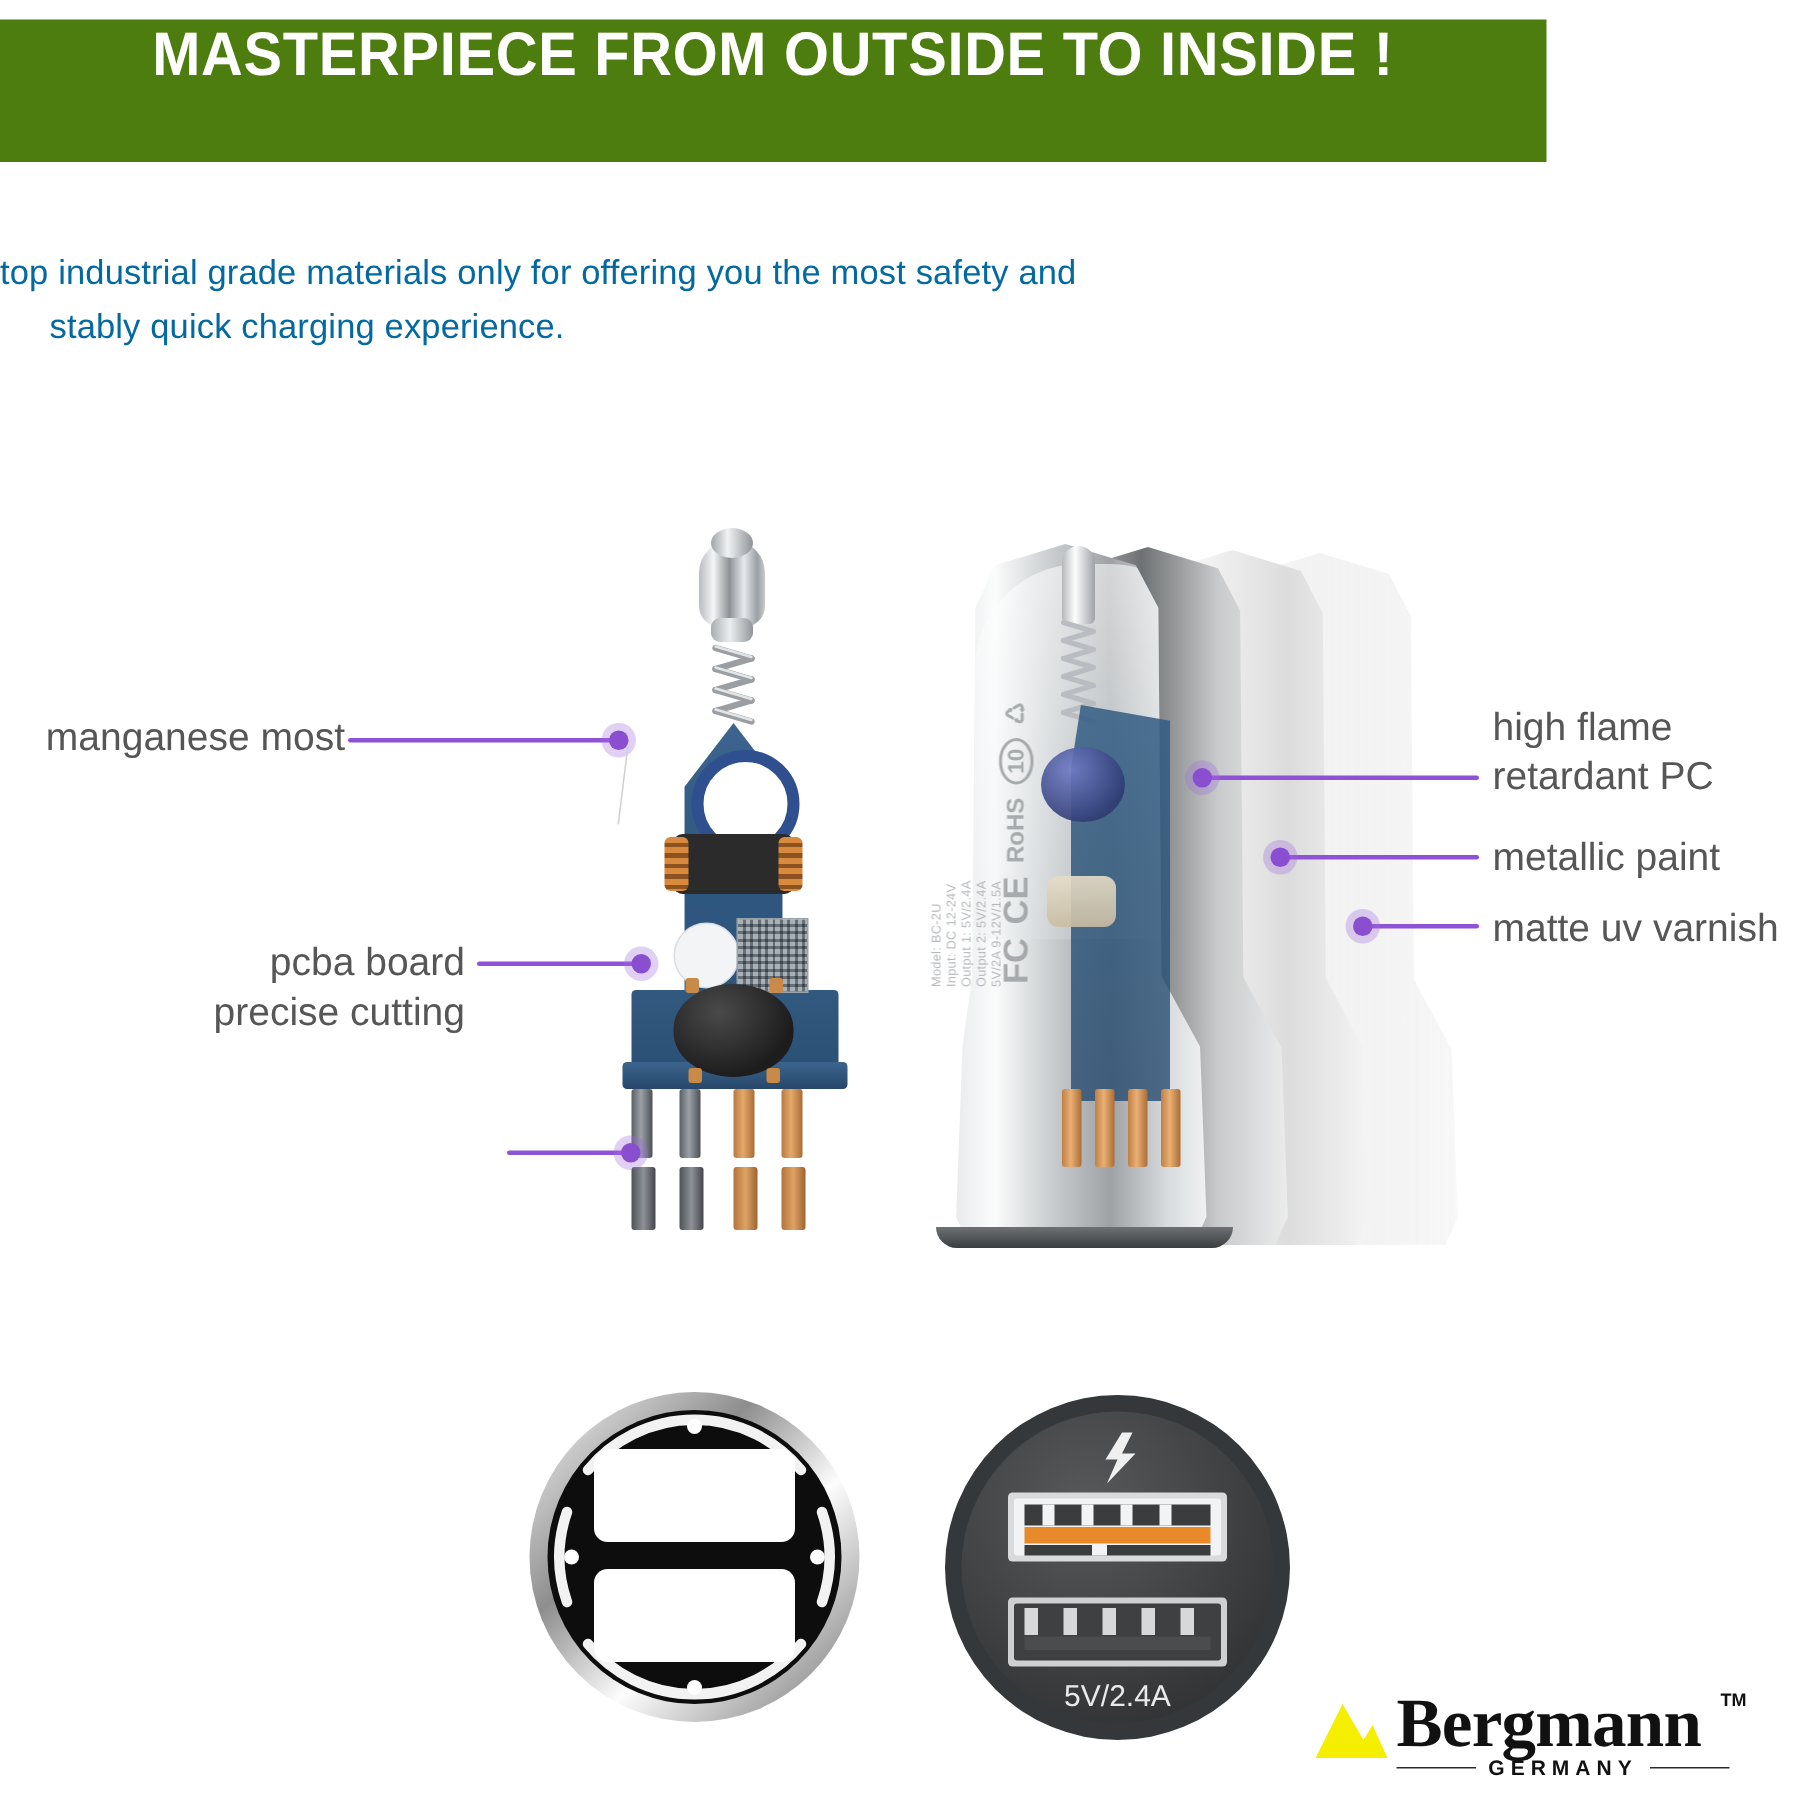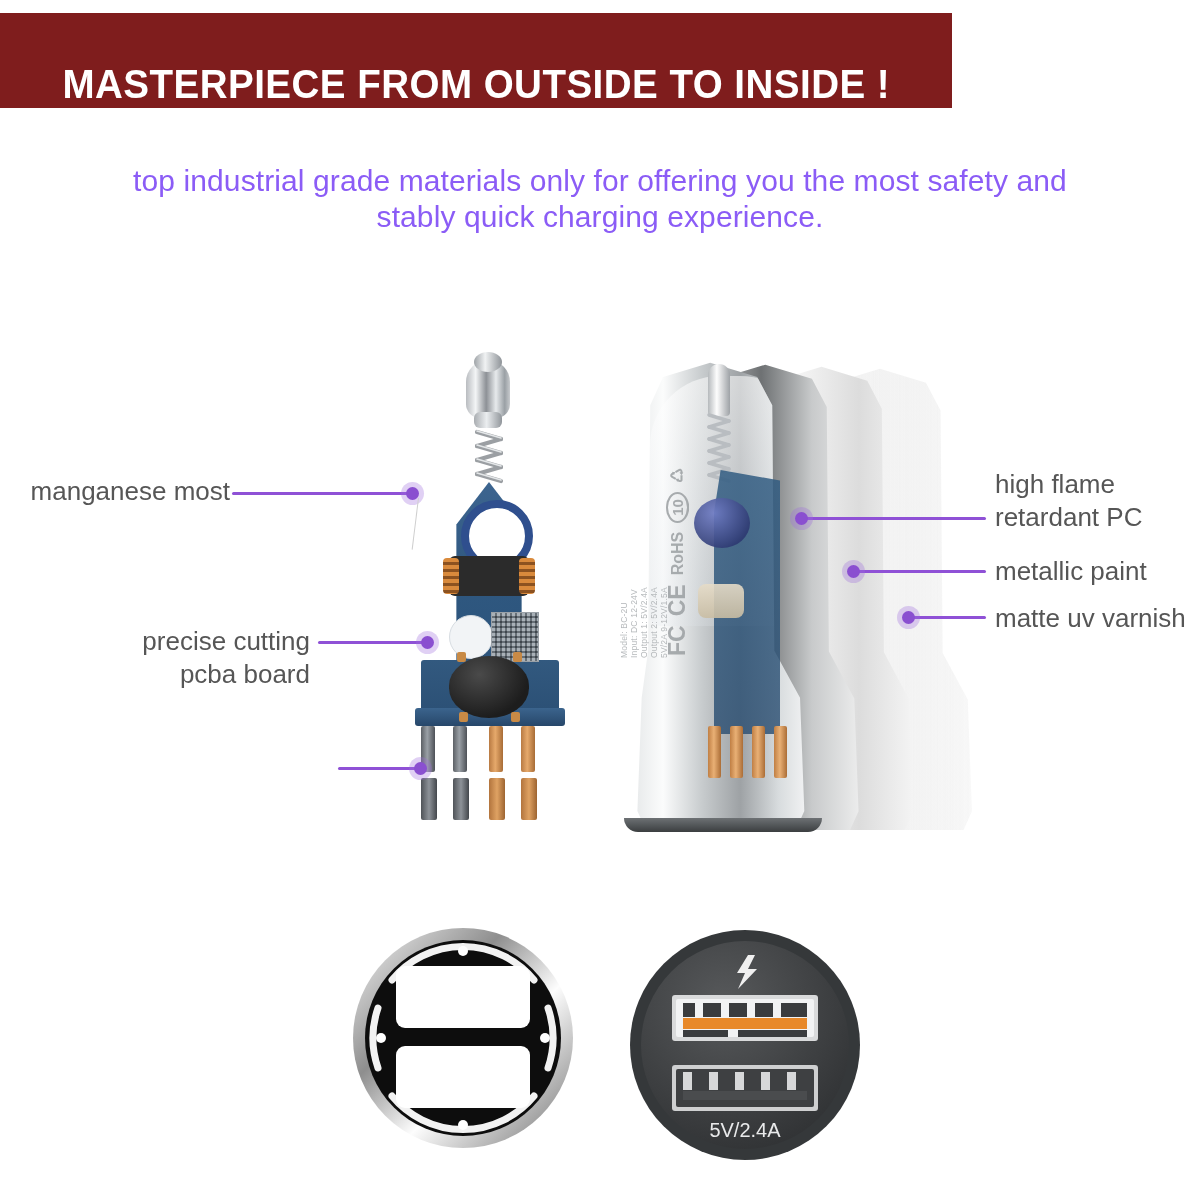--- a/index.html
+++ b/index.html
@@ -7,42 +7,42 @@
     width:1200px;height:1200px;
     background:#ffffff;
     font-family:"Liberation Sans", sans-serif;
     overflow:hidden;
     position:relative;
   }
   .stage{position:absolute;inset:0;}
 
   
   .header-bar{
-    position:absolute;left:0;top:13px;width:952px;height:95px;
-    background:#7f1d1d;
-    display:flex;align-items:flex-end;justify-content:center;
+    position:absolute;left:0;top:13px;width:1031px;height:95px;
+    background:#4d7c0f;
+    display:flex;align-items:flex-start;justify-content:center;
   }
   .header-title{
     color:#ffffff;
     font-size:41px;
     font-weight:bold;
     letter-spacing:0.5px;
     transform:scaleX(.94);
     white-space:nowrap;
     font-family:"Liberation Sans", sans-serif;
   }
 
   
   .subtitle{
     position:absolute;left:0;top:163px;width:1200px;
-    text-align:center;color:#8b5cf6;
-    font-size:30px;line-height:36px;font-weight:300;
+    color:#0369a1;
+    font-size:23px;line-height:36px;font-weight:300;
     letter-spacing:.1px;
   }
-  .subtitle .l2{display:block;}
+  .subtitle .l2{display:block;margin-left:33px;}
 
   
   .callout{position:absolute;color:#565656;font-size:26px;line-height:33px;font-weight:300;}
   .callout.right-align{text-align:right;}
   .callout.left-align{text-align:left;}
 
   .lead-line{position:absolute;height:3px;background:#8f51d6;border-radius:2px;}
   .lead-dot{
     position:absolute;width:13px;height:13px;border-radius:50%;
     background:#8a4fd0;
@@ -338,22 +338,22 @@
   </div>
 
   <div class="callout right-align" style="left:30px;top:475px;width:200px">
     <div>manganese most</div>
   </div>
   <div class="lead-line" style="left:232px;top:492px;width:180px"></div>
   <div class="lead-dot" style="left:406px;top:487px"></div>
   <div class="hair" style="left:418px;top:498px;height:52px;transform:rotate(7deg)"></div>
 
   <div class="callout right-align" style="left:120px;top:625px;width:190px">
+    <div>pcba board</div>
     <div>precise cutting</div>
-    <div>pcba board</div>
   </div>
   <div class="lead-line" style="left:318px;top:641px;width:110px"></div>
   <div class="lead-dot" style="left:421px;top:636px"></div>
 
   <div class="lead-line" style="left:338px;top:767px;width:84px"></div>
   <div class="lead-dot" style="left:414px;top:762px"></div>
 
   <div class="callout left-align" style="left:995px;top:468px;width:210px">
     <div>high flame</div>
     <div>retardant PC</div>
@@ -438,14 +438,26 @@
           <rect x="110" y="147" width="9" height="18"></rect>
             <rect x="136" y="147" width="9" height="18"></rect>
           <rect x="162" y="147" width="9" height="18"></rect>
         </g>
         <rect x="58" y="166" width="124" height="9" fill="#4a4c4e"></rect>
       </g>
       <text x="120" y="212" text-anchor="middle" fill="#e9eaeb" font-family="Liberation Sans, sans-serif" font-size="20">5V/2.4A</text>
     </svg>
   </div>
 
+  <div class="logo">
+    <svg class="logo-mark" viewBox="0 0 52 38">
+      <polygon points="2,38 20,2 34,26 40,16 50,38" fill="#f5ee00"></polygon>
+    </svg>
+    <div class="logo-word">Bergmann</div>
+    <div class="logo-tm">TM</div>
+    <div class="logo-sub">
+      <span class="rule"></span>
+      <span class="txt">GERMANY</span>
+      <span class="rule"></span>
+    </div>
+  </div>
 
 </div>
 
 </body></html>

